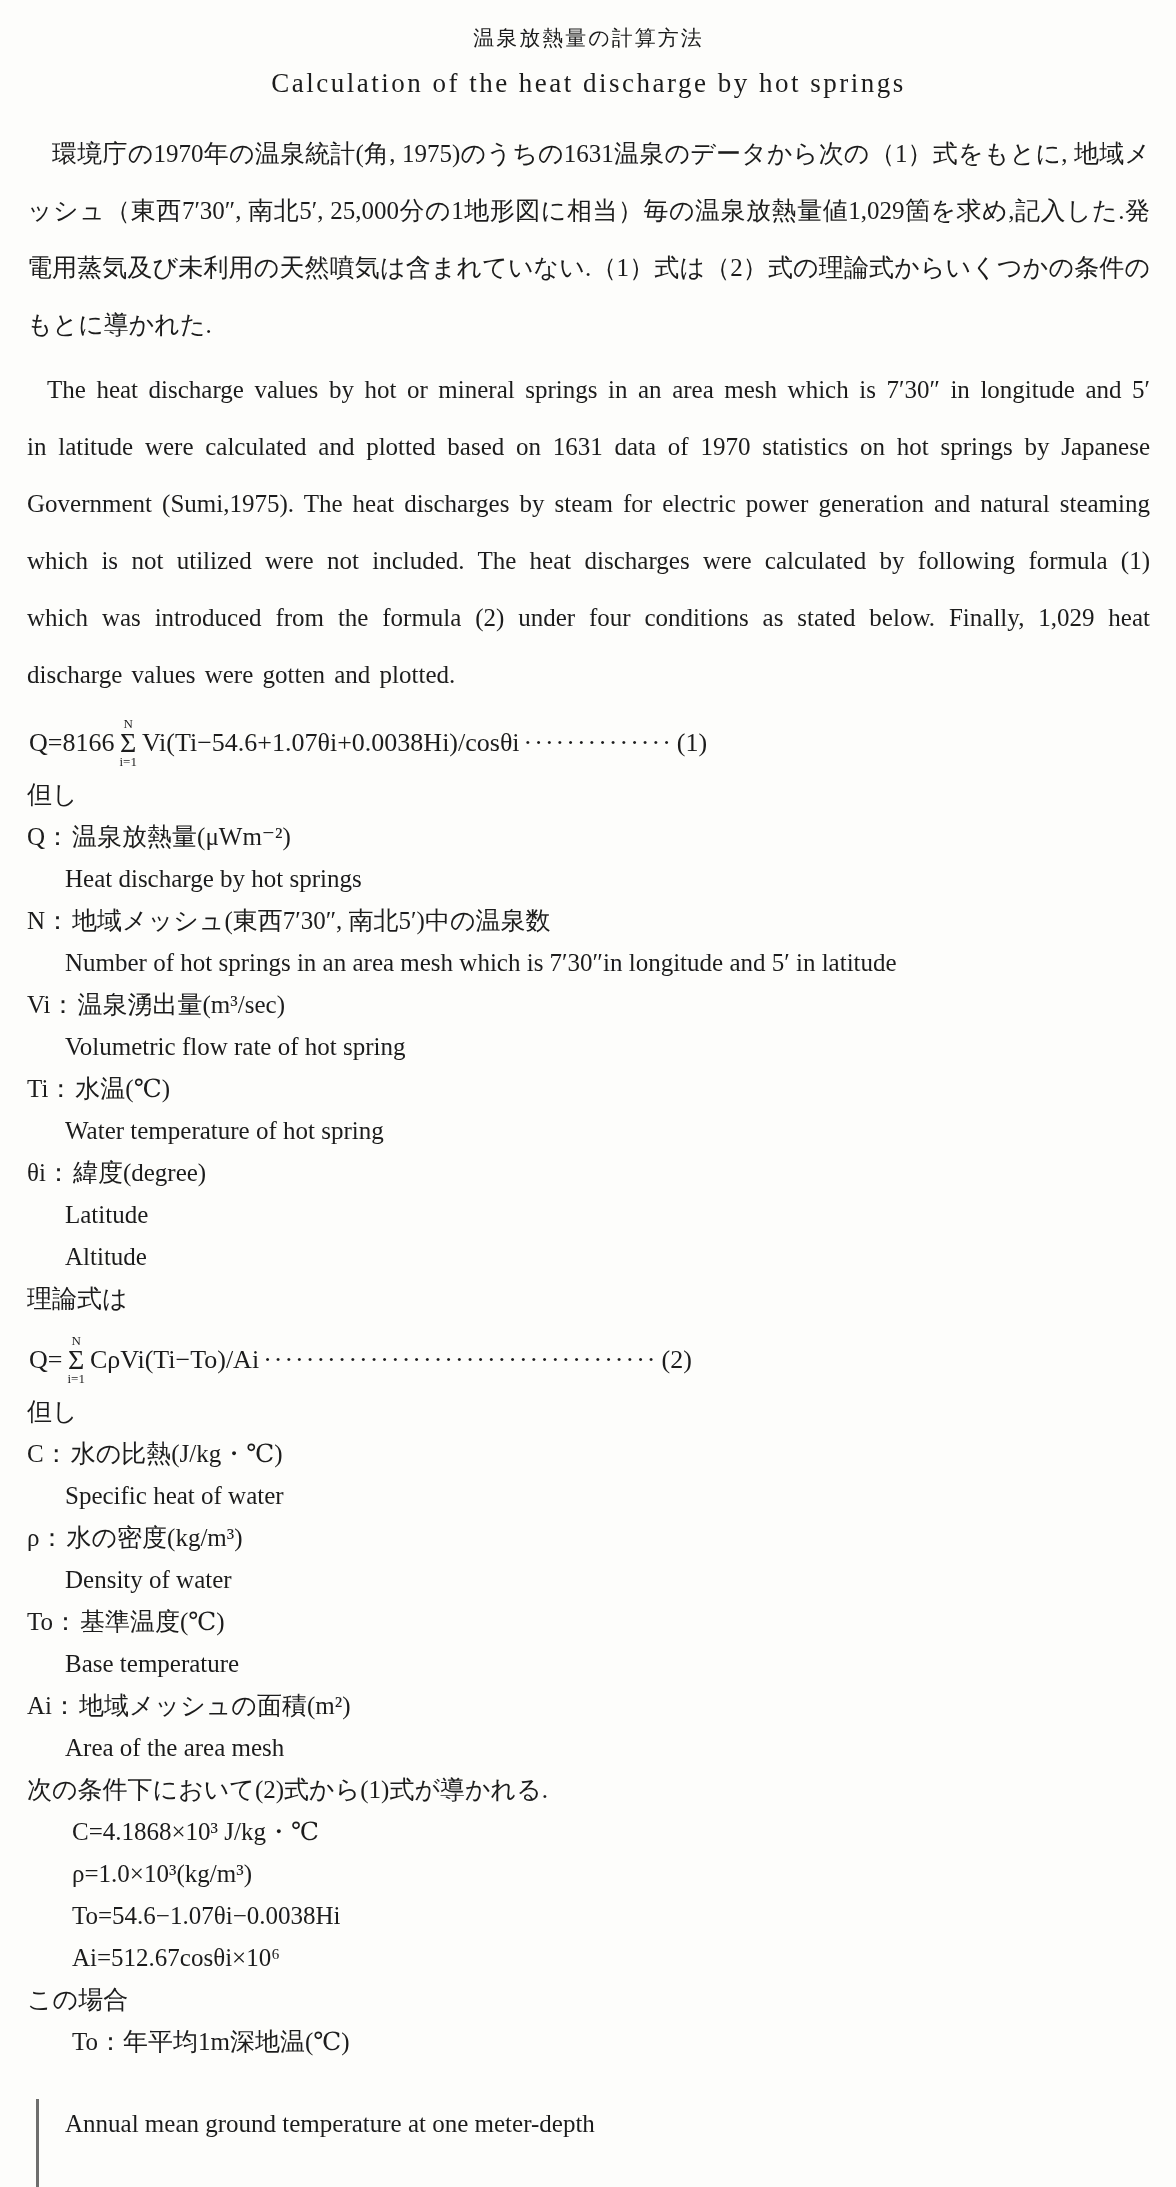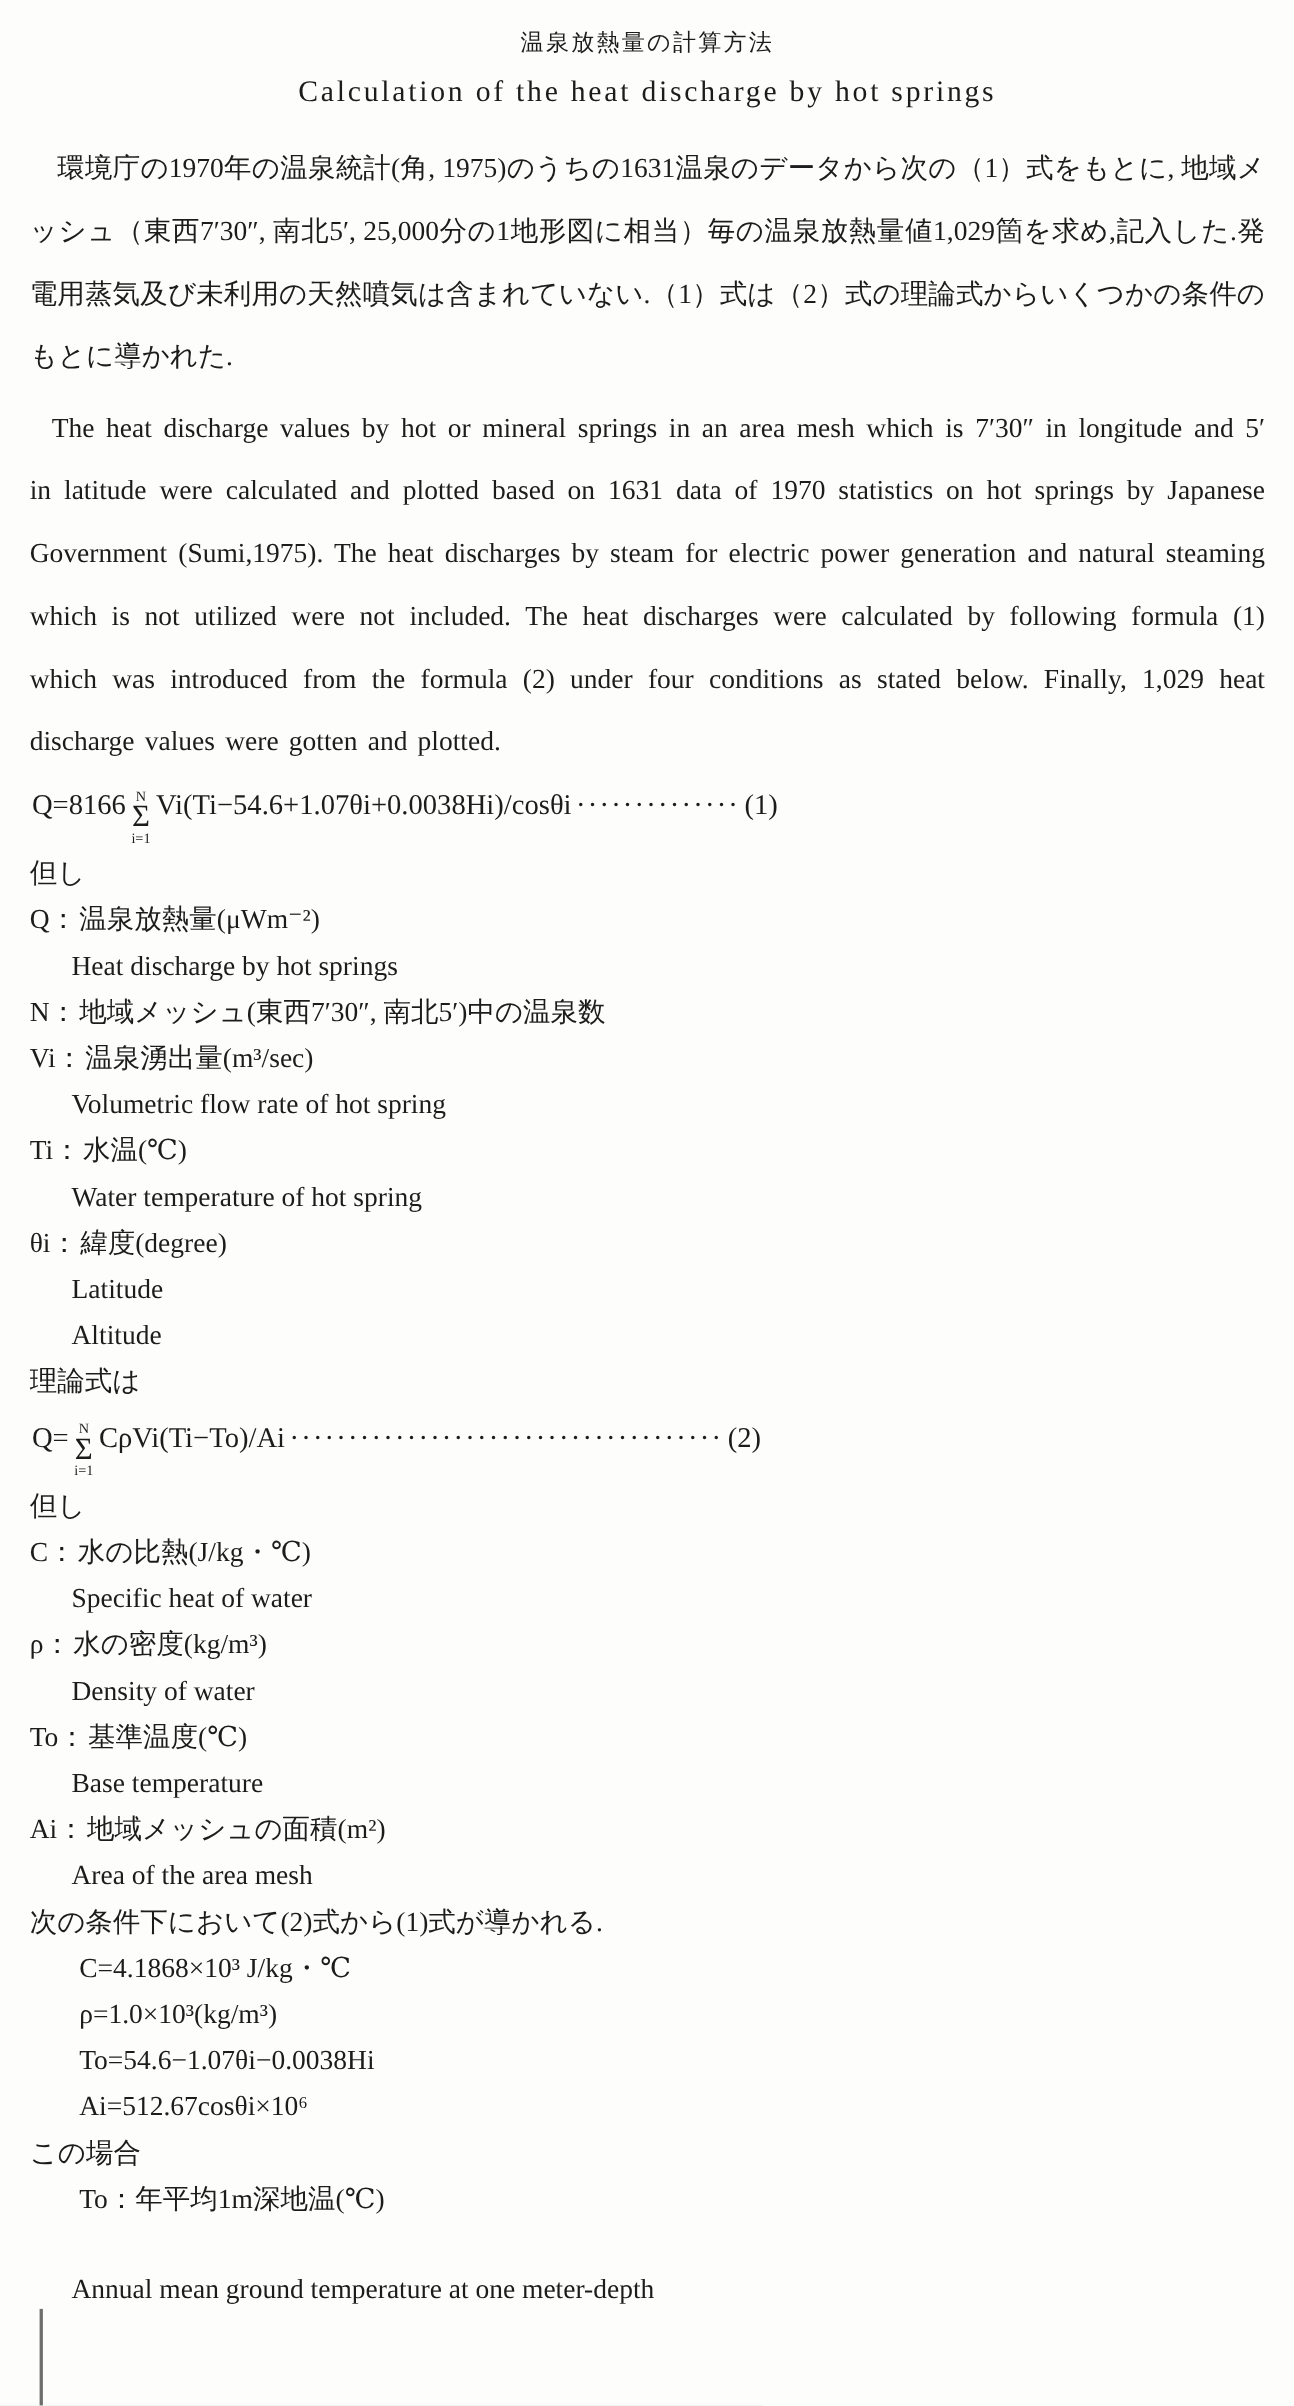--- a/index.html
+++ b/index.html
@@ -43,21 +43,21 @@
     margin-top: 26px;
     text-indent: 1em;
   }
   .para.en {
     margin-top: 8px;
     text-indent: 0.8em;
     word-spacing: 3px;
   }
   .formula {
     display: flex;
-    align-items: flex-start;
+    align-items: center;
     font-size: 26px;
     margin: 14px 0 6px 0;
     white-space: nowrap;
   }
   .f-part { padding: 0 2px; }
   .f-dots { letter-spacing: 2px; padding: 0 2px; }
   .sum {
     display: inline-flex;
     flex-direction: column;
     align-items: center;
@@ -114,20 +114,21 @@
   <div class="line">但し</div>
 
   <div class="def-line">
     <span class="def-sym">Q：</span><span>温泉放熱量(μWm⁻²)</span>
   </div>
   <div class="def-en">Heat discharge by hot springs</div>
 
   <div class="def-line">
     <span class="def-sym">N：</span><span>地域メッシュ(東西7′30″, 南北5′)中の温泉数</span>
   </div>
+  <div class="def-en">Number of hot springs in an area mesh which is 7′30″in longitude and 5′ in latitude</div>
 
   <div class="def-line">
     <span class="def-sym">Vi：</span><span>温泉湧出量(m³/sec)</span>
   </div>
   <div class="def-en">Volumetric flow rate of hot spring</div>
 
   <div class="def-line">
     <span class="def-sym">Ti：</span><span>水温(℃)</span>
   </div>
   <div class="def-en">Water temperature of hot spring</div>

